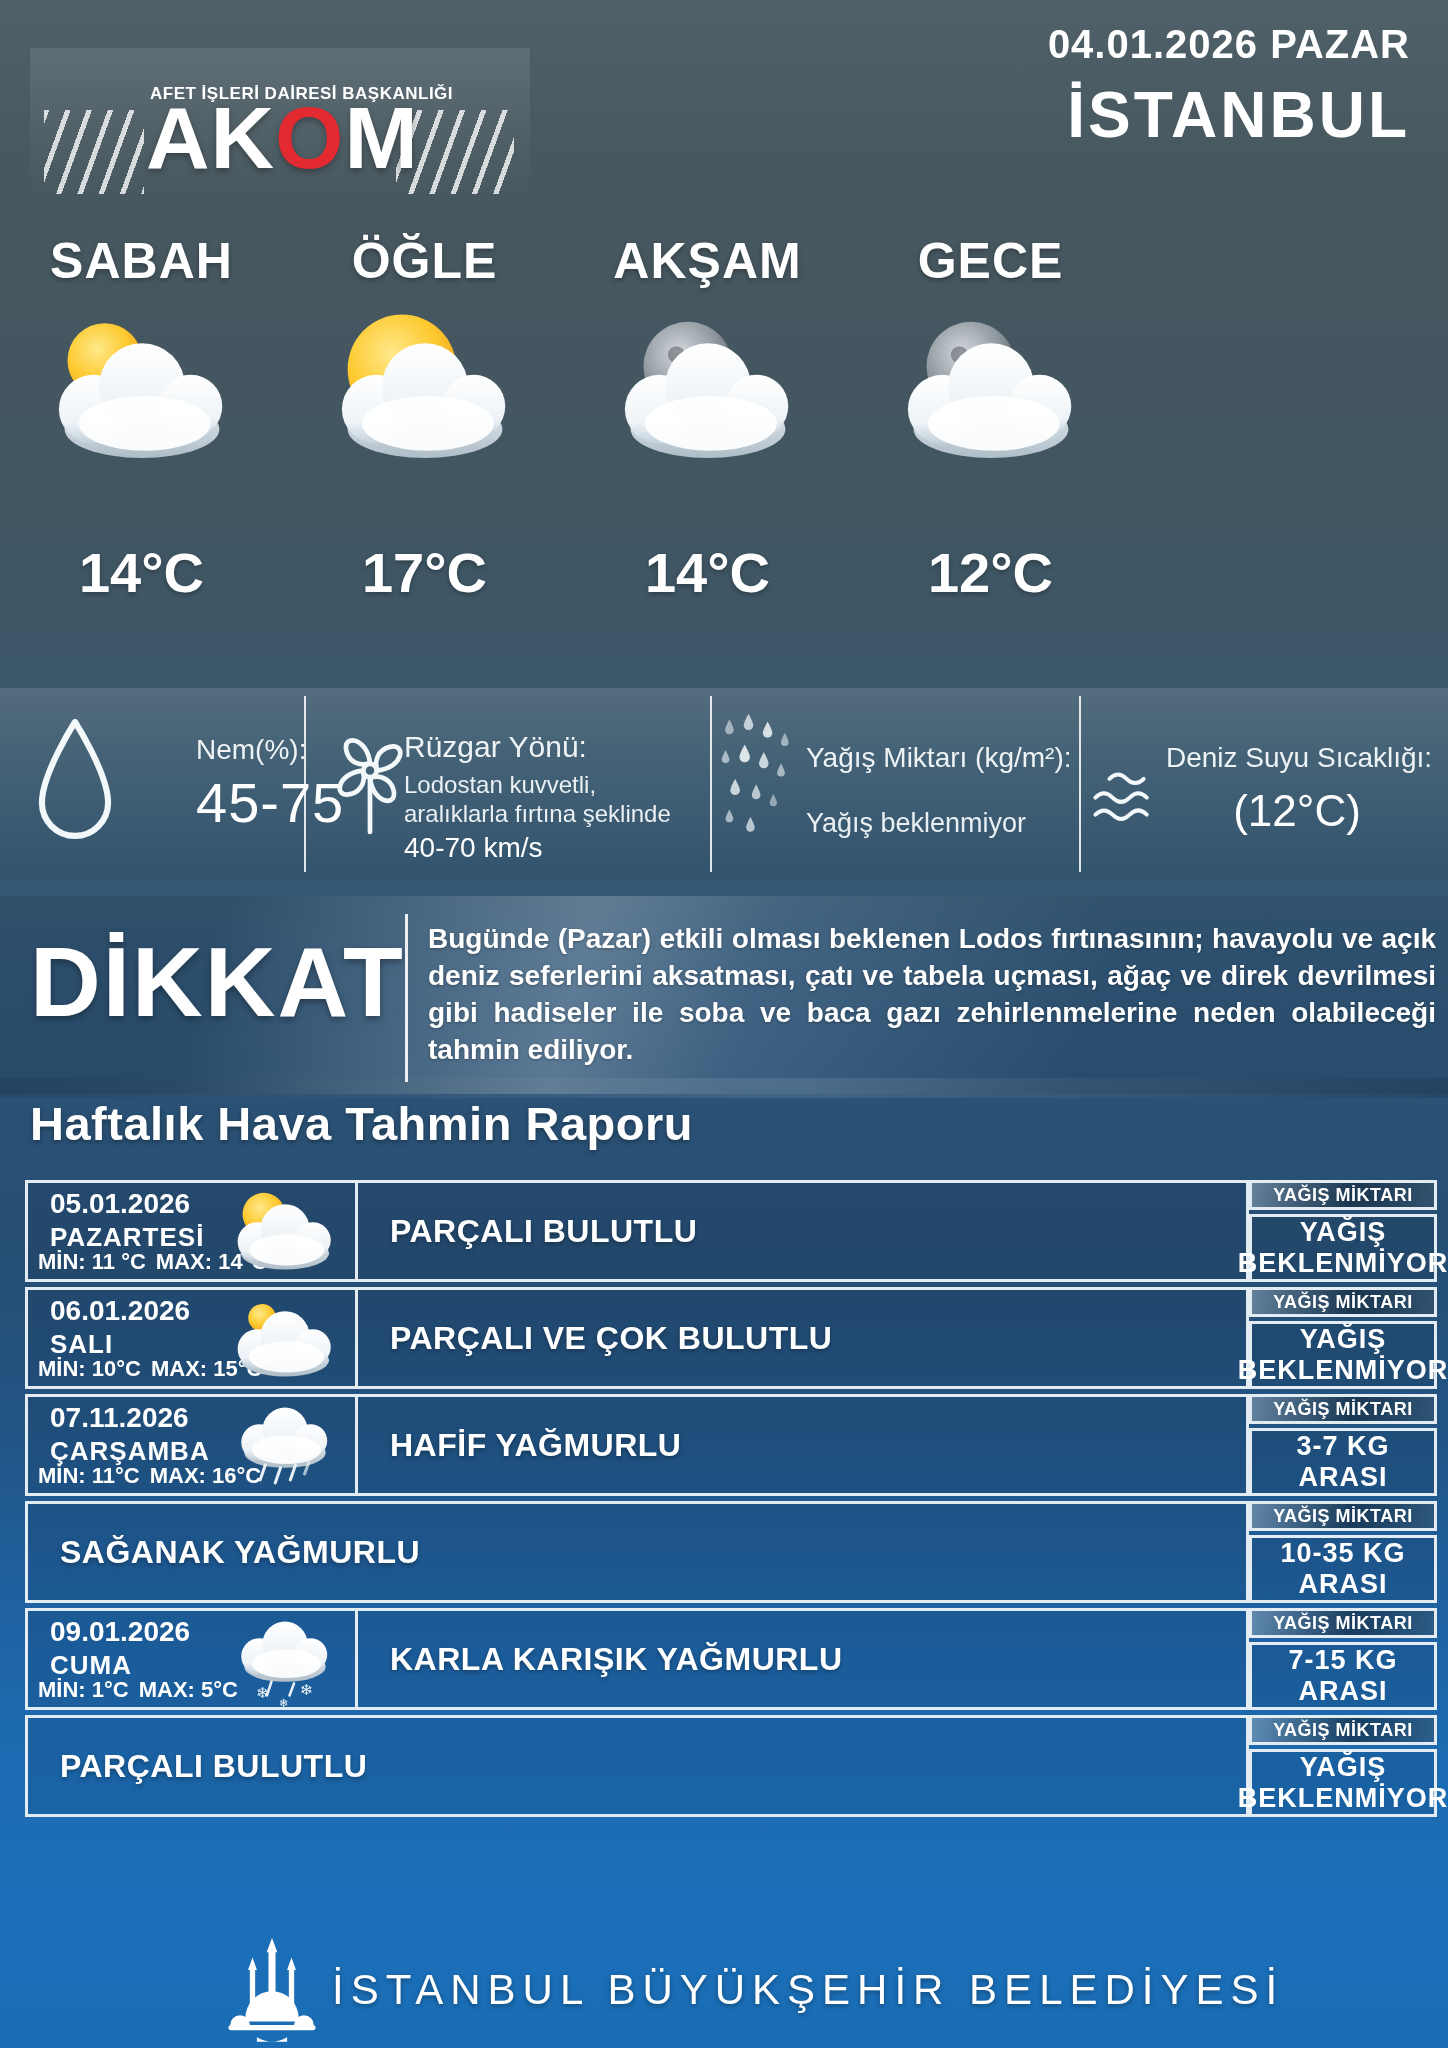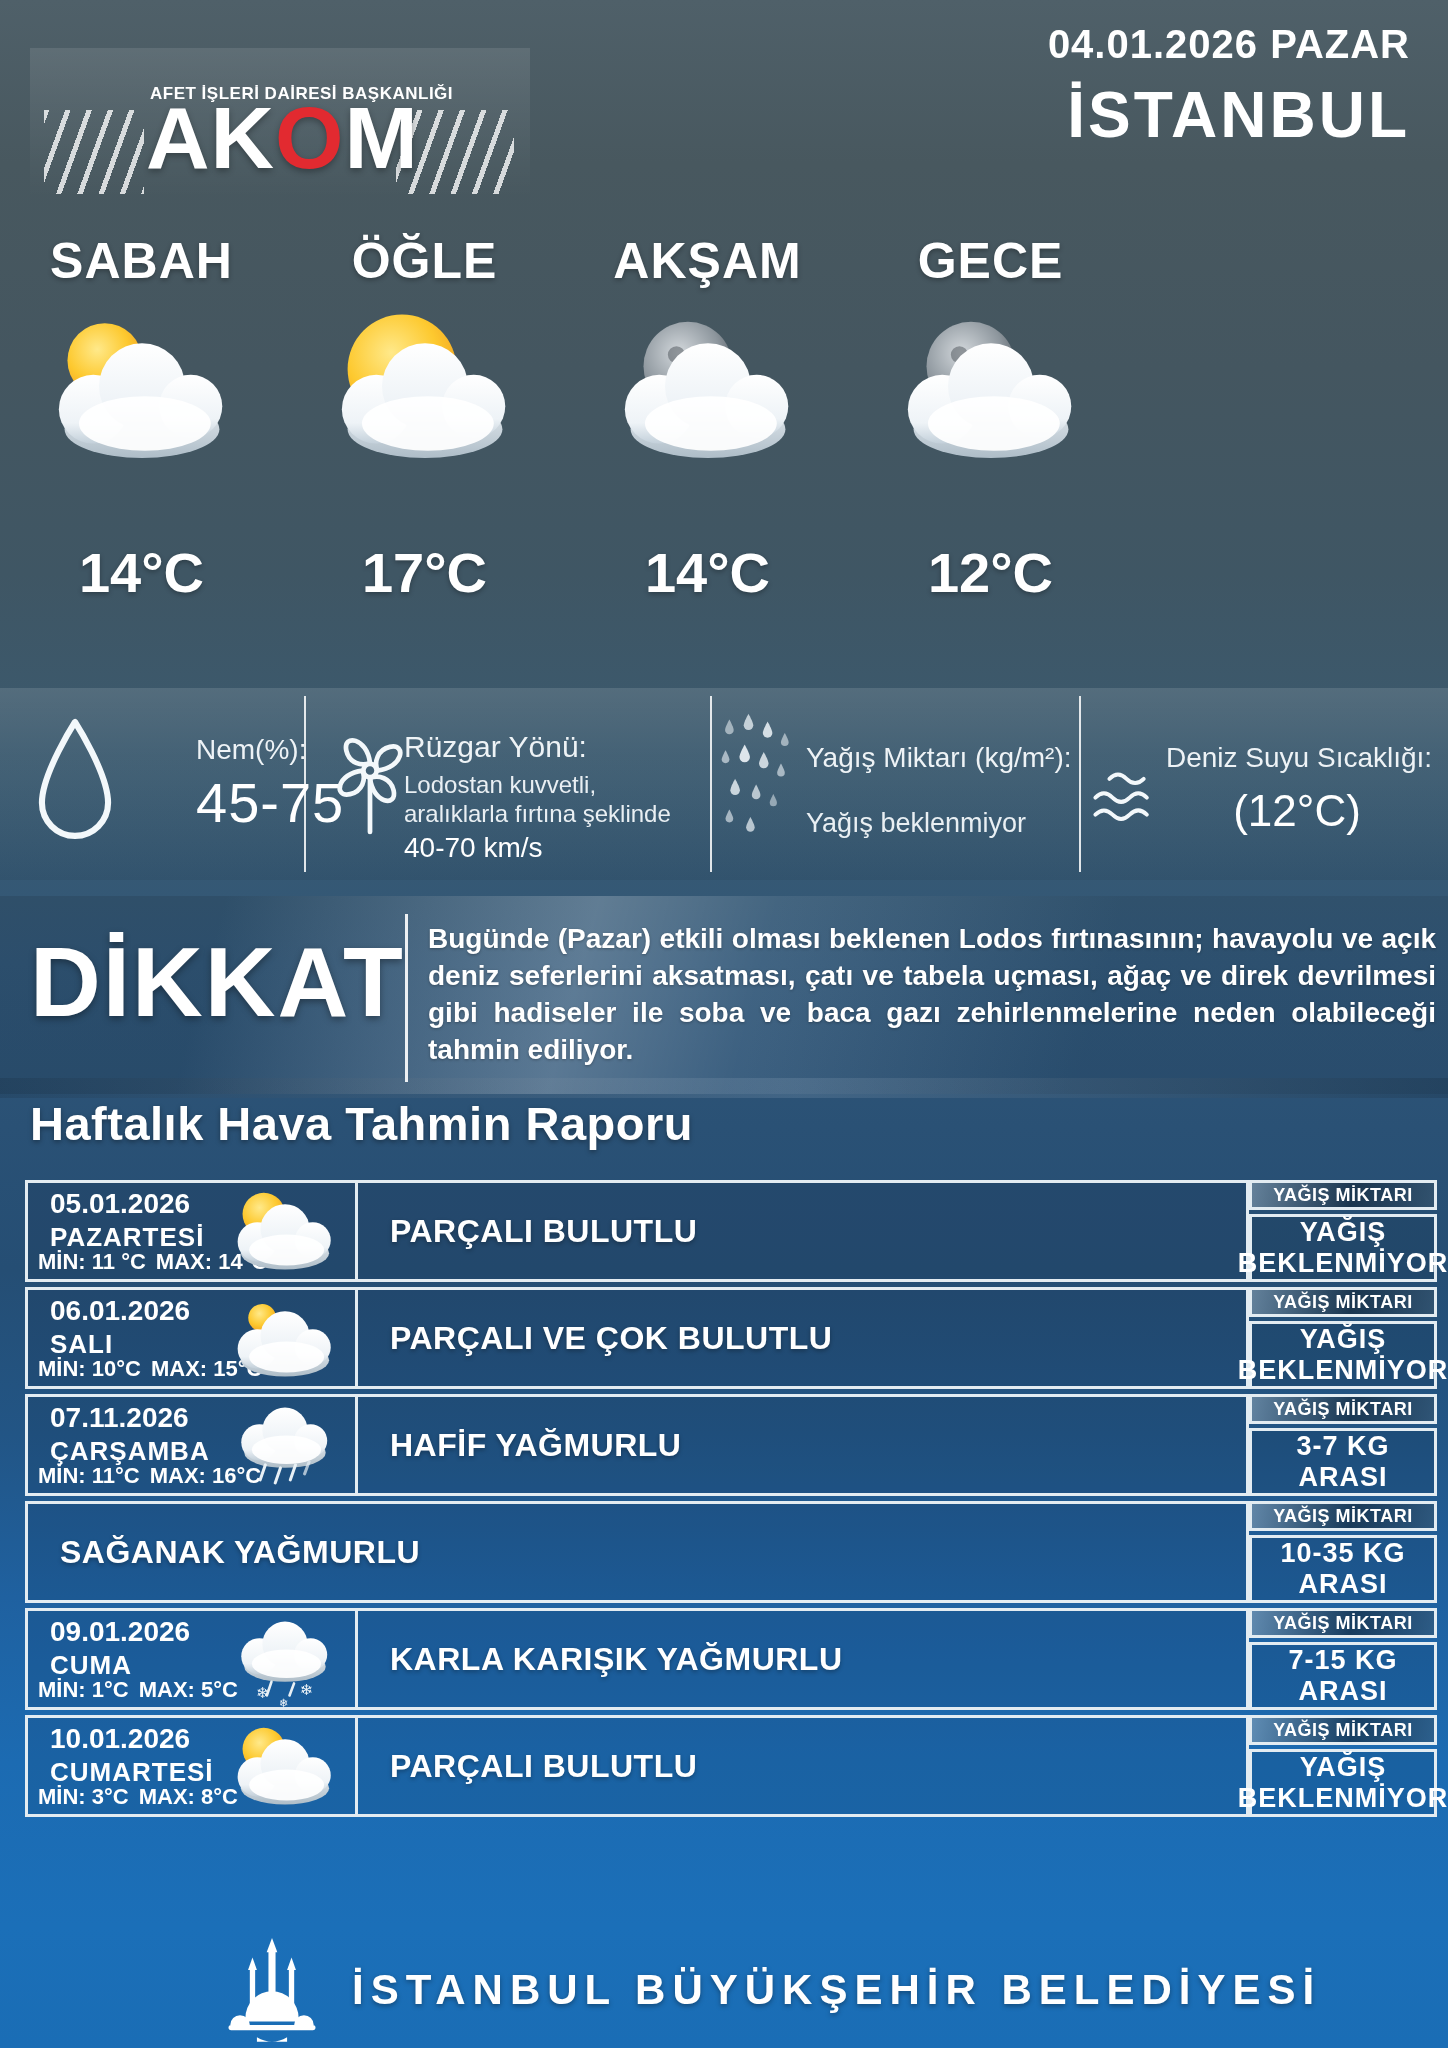--- a/index.html
+++ b/index.html
@@ -88,21 +88,21 @@
   .wc3{width:188px;display:flex;flex-direction:column;gap:4px;}
   .wc3h{height:31px;border:3px solid #e3ecf2;display:flex;align-items:center;justify-content:center;
     font-size:18px;font-weight:800;letter-spacing:.5px;
     background:linear-gradient(100deg,rgba(150,170,185,.55),rgba(20,40,58,.65) 55%,rgba(60,85,105,.5));}
   .wc3v{flex:1;border:3px solid #e3ecf2;display:flex;align-items:center;justify-content:center;
     text-align:center;font-size:27px;font-weight:600;letter-spacing:1px;line-height:31px;
     background:rgba(8,24,40,.12);padding:0 8px;}
 
   
   .footer-logo{position:absolute;left:222px;top:1938px;width:100px;height:110px;}
-  .footer-text{position:absolute;left:352px;top:1966px;font-size:42px;font-weight:700;
+  .footer-text{position:absolute;left:332px;top:1966px;font-size:42px;font-weight:400;
     letter-spacing:7px;text-shadow:0 2px 5px rgba(0,0,0,.35);}
 
   .defs-svg{position:absolute;width:0;height:0;overflow:hidden;}
 </style>
 </head>
 <body>
 
 <svg class="defs-svg" aria-hidden="true">
   <defs>
     <radialGradient id="gSun" cx="40%" cy="35%" r="75%">
@@ -423,28 +423,20 @@
           </div>
       </div>
       <div class="wc3">
         <div class="wc3h">YAĞIŞ MİKTARI</div>
         <div class="wc3v">7-15 KG ARASI</div>
       </div>
     </div>
 
     <div class="wrow">
       <div class="wmain">
-        <div class="wc1">
-          <div class="wdate">10.01.2026</div>
-          <div class="wday">CUMARTESİ</div>
-          <div class="wminmax"><span>MİN:</span> <span>3°C</span><span class="sep"></span><span>MAX:</span> <span>8°C</span></div>
-          <svg class="wicon">
-              <use href="#wx-partly"></use>
-            </svg>
-        </div>
         <div class="wc2">
             <div class="wcond">PARÇALI BULUTLU</div>
           </div>
       </div>
       <div class="wc3">
         <div class="wc3h">YAĞIŞ MİKTARI</div>
         <div class="wc3v">YAĞIŞ BEKLENMİYOR</div>
       </div>
     </div>
 

